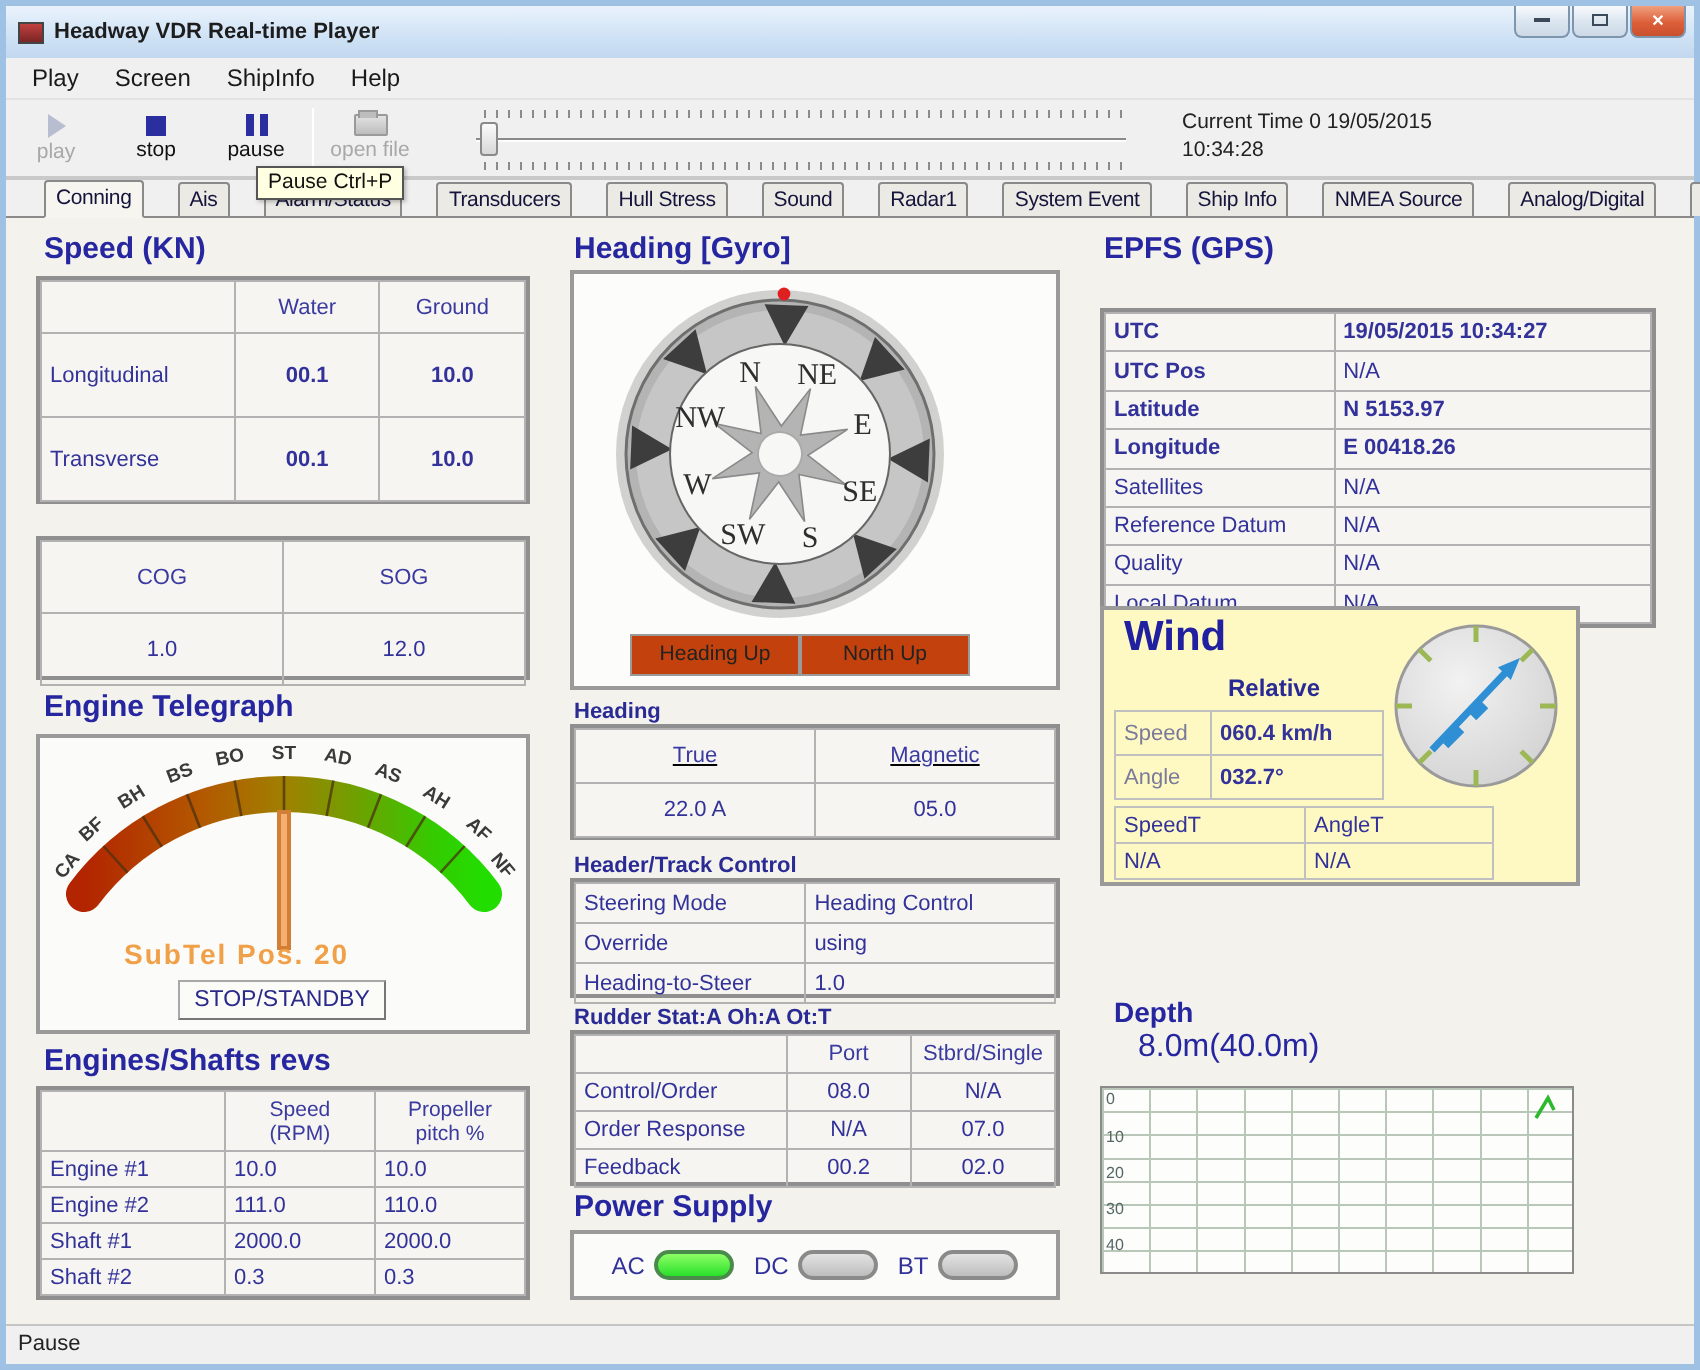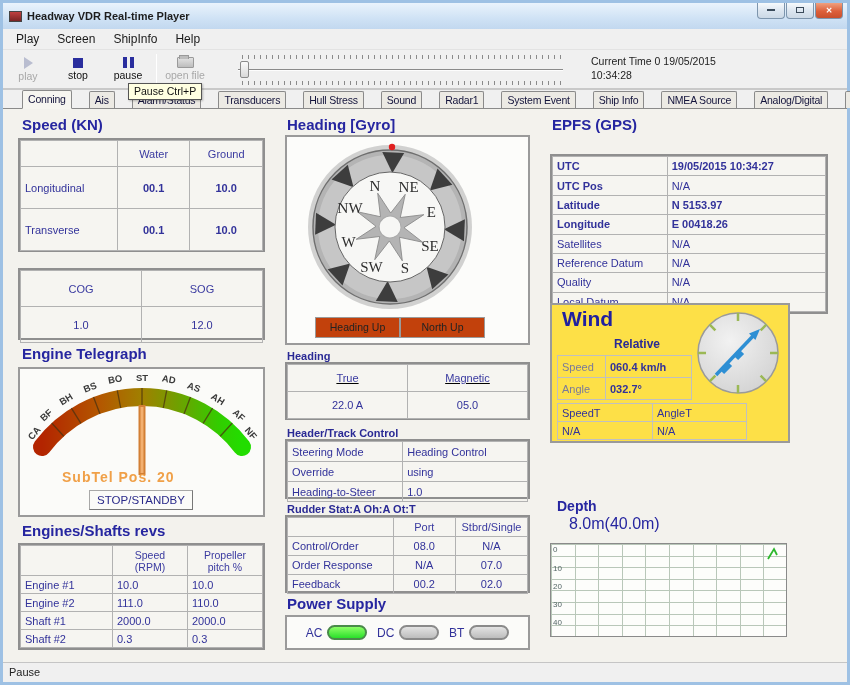--- a/index.html
+++ b/index.html
@@ -73,21 +73,21 @@
 
   
   .power-panel { display:flex; align-items:center; justify-content:space-around; padding:0 14px; }
   .pgroup { display:flex; align-items:center; gap:5px; }
   .plabel { font-size:12px; color:#32329a; }
   .pill { width:40px; height:15px; border-radius:8px; border:2px solid #777; }
   .pill.on { background:linear-gradient(#8cff66,#2ae02a); border-color:#4a8a4a; }
   .pill.off { background:linear-gradient(#e3e3e3,#bdbdbd); border-color:#8a8a8a; }
 
   
-  .wind-panel { background:#fde047; border:2px solid #9a9a9a;padding-left:48px; }
+  .wind-panel { background:#fef9c3; border:2px solid #9a9a9a;padding-left:48px; }
   .wind-title { position:absolute; left:10px; top:2px; font-size:21px; font-weight:bold; color:#2020a0; }
   .wind-sub { position:absolute; left:62px; top:32px; font-size:12px; font-weight:bold; color:#2a2a95; }
   .wind-tbl { position:absolute; border-collapse:collapse; }
   .wind-tbl td { border:1px solid #c0c0c0; font-size:11px; color:#32329a; padding:1px 4px; }
 
   
   .depth-grid { background:#fdfdfb; border:1px solid #8a8a8a; position:relative;
     background-image:repeating-linear-gradient(to right,#b9c7b9 0 1px,transparent 1px 23.6px),
                      repeating-linear-gradient(to bottom,#b9c7b9 0 1px,transparent 1px 11.6px); }
   .dlabel { position:absolute; left:2px; font-size:8px; color:#566; }

